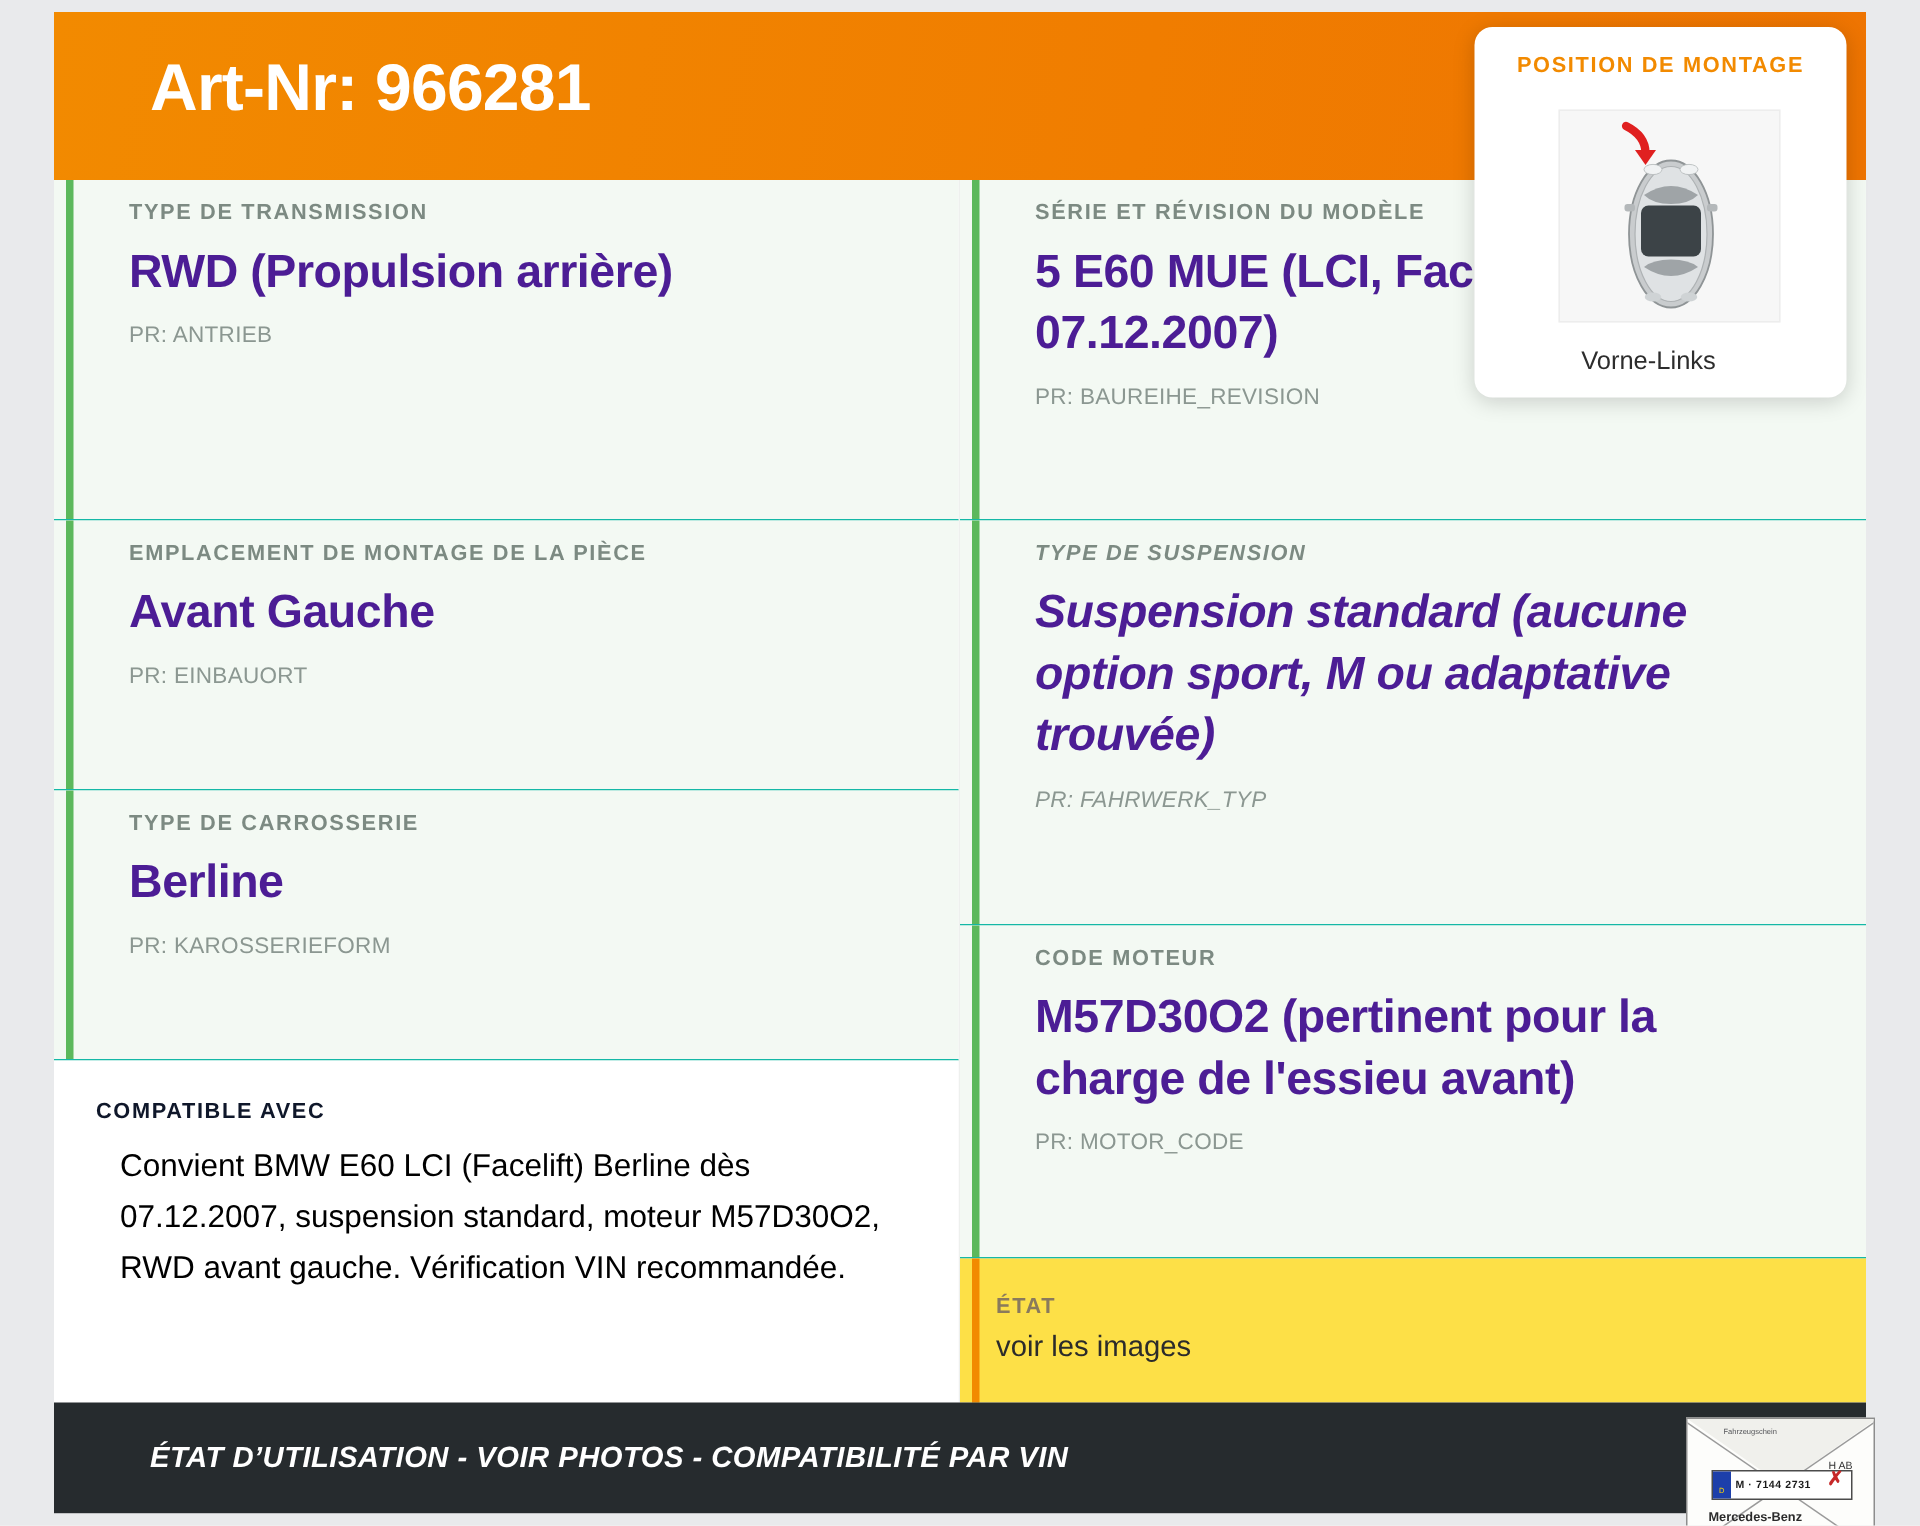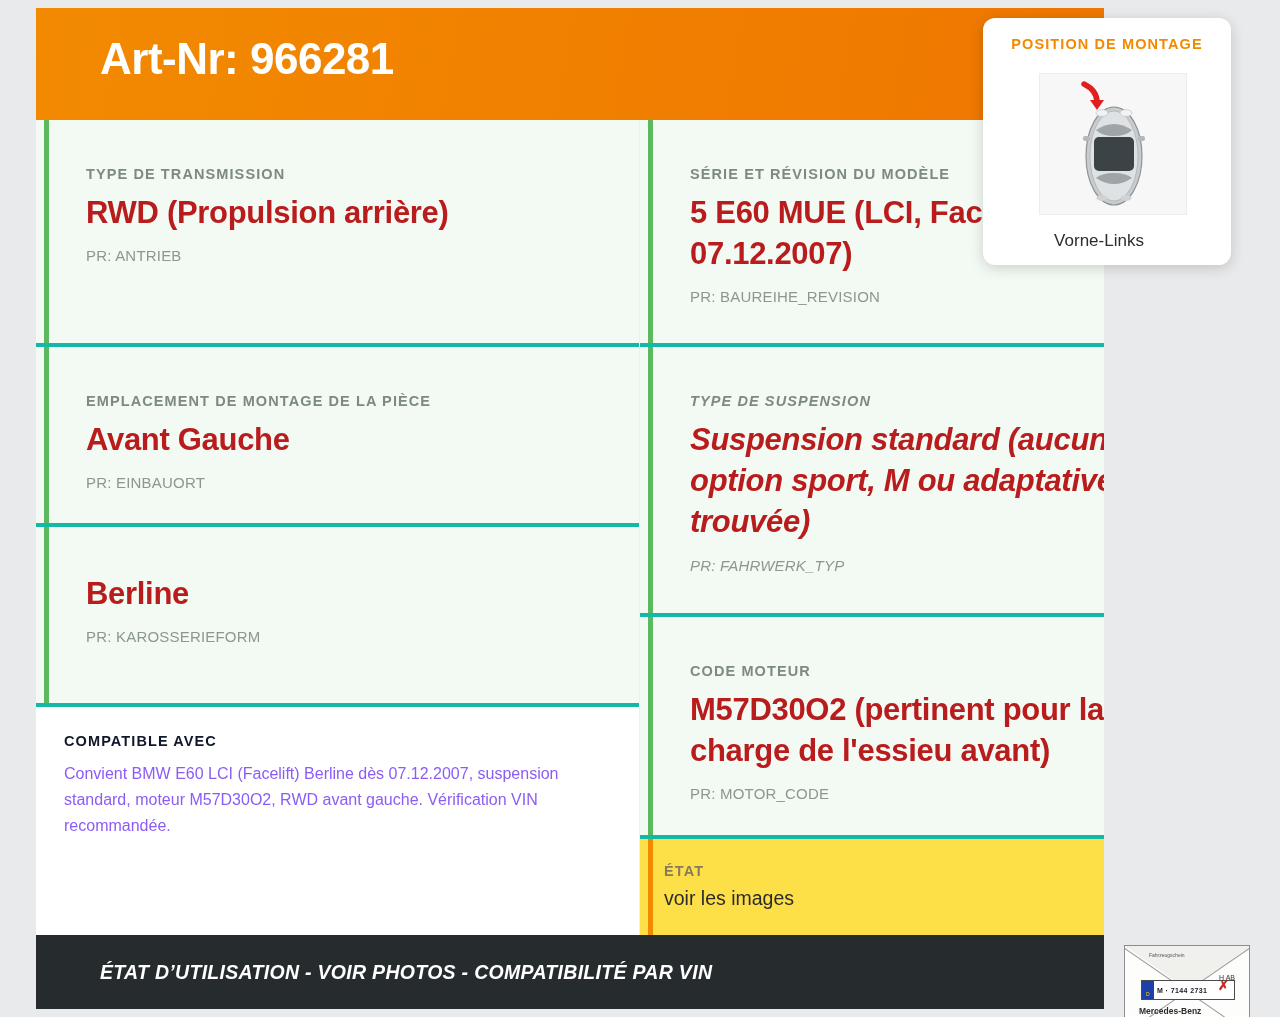--- a/index.html
+++ b/index.html
@@ -11,21 +11,21 @@
   }
   #page {
     position: relative;
     width: 1280px; height: 1017px;
     background: #e9eaec;
   }
   
   .card {
     position: absolute;
     left: 36px; top: 8px;
-    width: 1068px; height: 1001px;
+    width: 1208px; height: 1001px;
     background: #ffffff;
     overflow: hidden;
   }
   
   .header {
     position: absolute;
     left: 0; top: 0;
     width: 1208px; height: 112px;
     background: linear-gradient(100deg, #f28a00 0%, #f07d00 60%, #ee7402 100%);
   }
@@ -48,42 +48,42 @@
   .col {
     width: 604px;
     display: flex;
     flex-direction: column;
   }
   .col-left { border-right: 1px solid #eef0ee; }
 
   .row {
     position: relative;
     background: #f3f9f3;
-    border-bottom: 4px solid #14b8a6;
-    padding: 46px 34px 26px 50px;
+    border-bottom: 1px solid #14b8a6;
+    padding: 14px 34px 26px 50px;
   }
   .row::before {
     content: "";
     position: absolute;
     left: 8px; top: 0; bottom: 0;
     width: 5px;
     background: #5cb85c;
   }
   .row .label {
     font-size: 14.5px;
     letter-spacing: 1.1px;
     color: #7c8a82;
     text-transform: uppercase;
     font-weight: bold;
     margin-bottom: 10px;
   }
   .row .value {
     font-size: 31px;
     font-weight: bold;
-    color: #b91c1c;
+    color: #4c1d95;
     line-height: 1.33;
     letter-spacing: -0.3px;
   }
   .row .pr {
     font-size: 15px;
     color: #8b9791;
     margin-top: 14px;
     letter-spacing: 0.2px;
   }
 
@@ -97,23 +97,24 @@
     border-bottom: none;
     padding: 26px 34px 20px 28px;
   }
   .r-compat::before { display: none; }
   .r-compat .label {
     color: #0f172a;
     letter-spacing: 1.1px;
     margin-bottom: 12px;
   }
   .r-compat .text {
-    font-size: 16px;
-    color: #8b5cf6;
+    font-size: 21px;
+    color: #000000;
     line-height: 1.62;
+    margin-left: 16px;
   }
 
   .r-series   { height: 227px; }
   .r-susp     { height: 270px; font-style: italic; }
   .r-engine   { height: 222px; }
   .r-state {
     flex: 1;
     background: #fde047;
     border-bottom: none;
     padding: 24px 34px 20px 24px;
@@ -278,20 +279,21 @@
           <div class="pr">PR: ANTRIEB</div>
         </div>
 
         <div class="row r-mount">
           <div class="label">EMPLACEMENT DE MONTAGE DE LA PIÈCE</div>
           <div class="value">Avant Gauche</div>
           <div class="pr">PR: EINBAUORT</div>
         </div>
 
         <div class="row r-body">
+          <div class="label">TYPE DE CARROSSERIE</div>
           <div class="value">Berline</div>
           <div class="pr">PR: KAROSSERIEFORM</div>
         </div>
 
         <div class="row r-compat">
           <div class="label">COMPATIBLE AVEC</div>
           <div class="text">Convient BMW E60 LCI (Facelift) Berline dès 07.12.2007, suspension standard, moteur M57D30O2, RWD avant gauche. Vérification VIN recommandée.</div>
         </div>
 
       </div>

